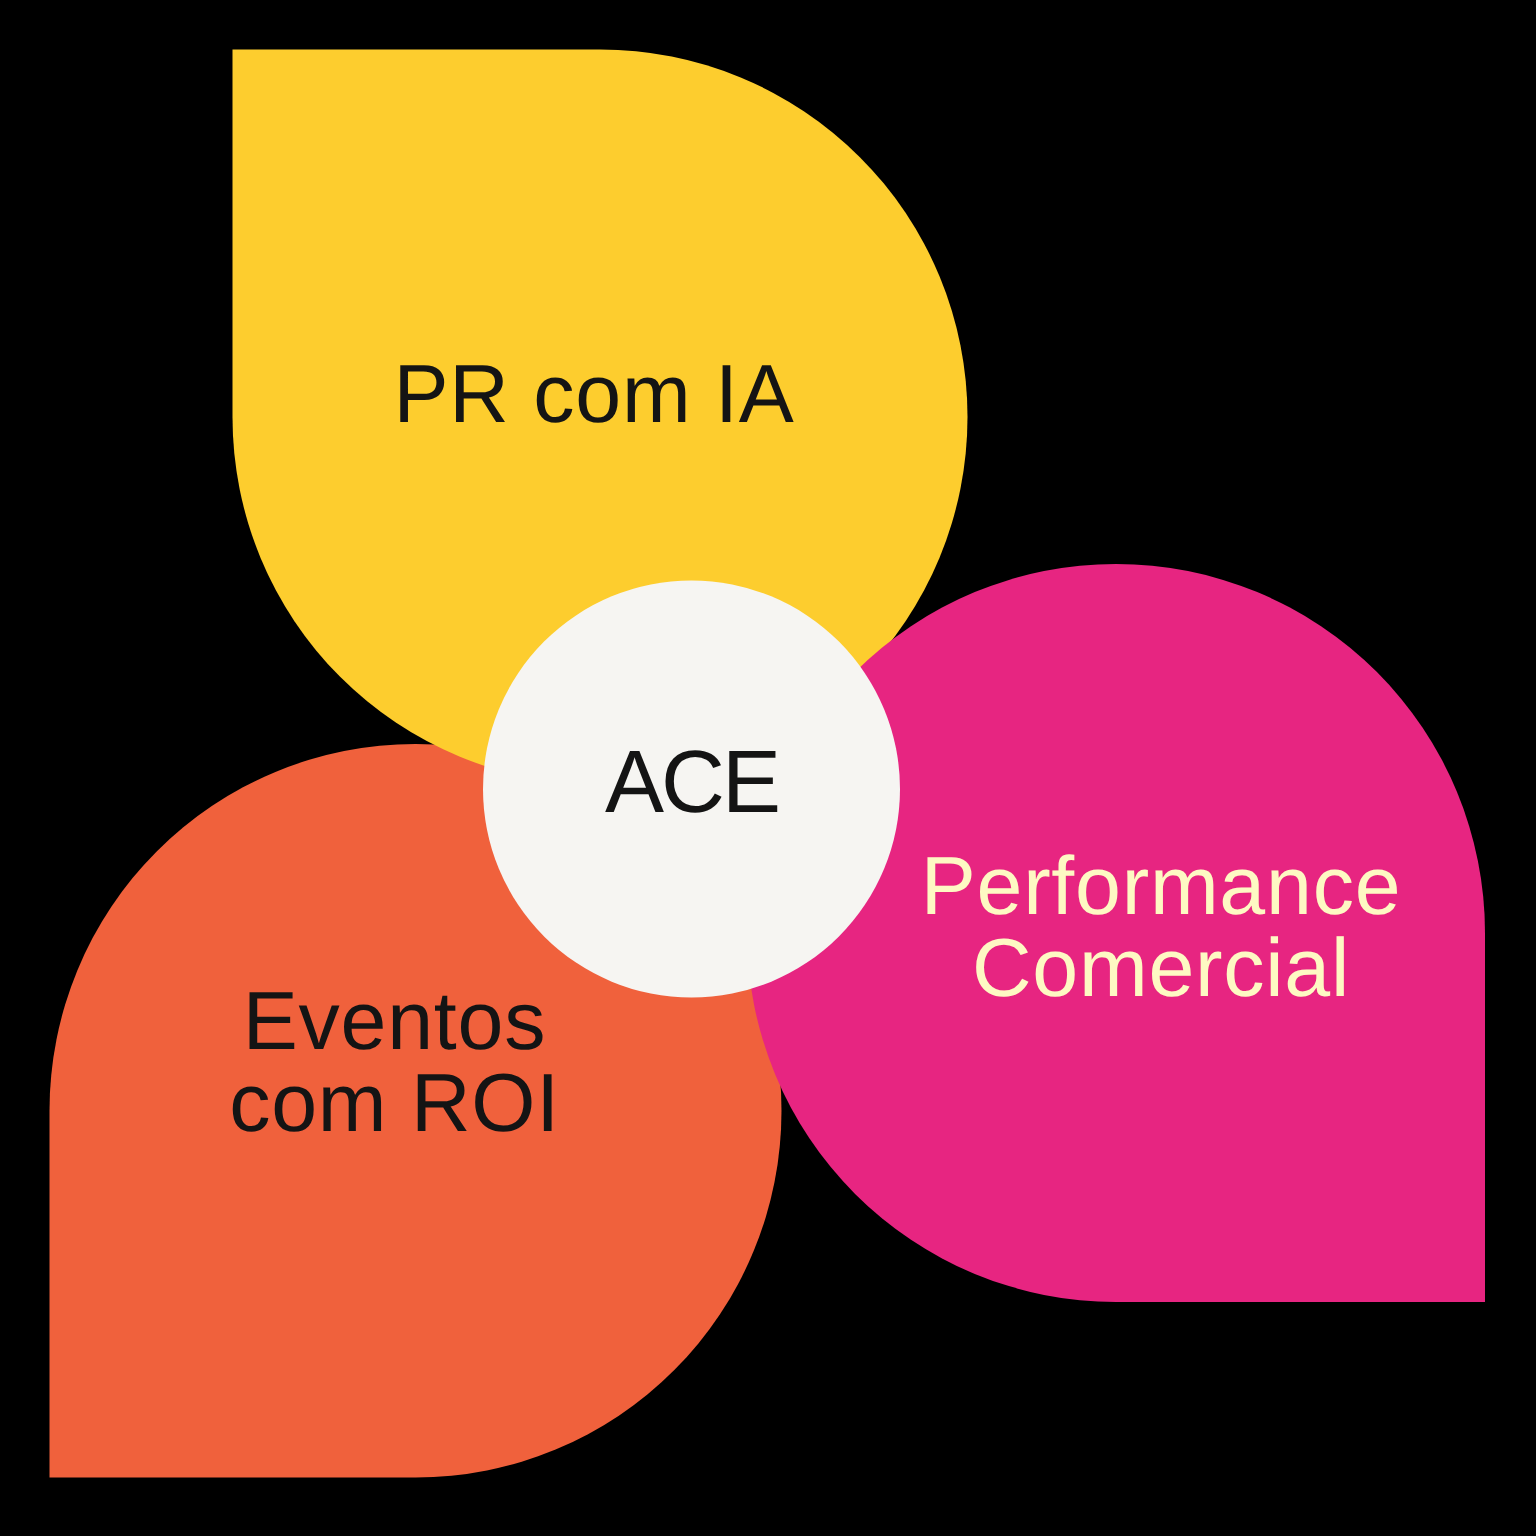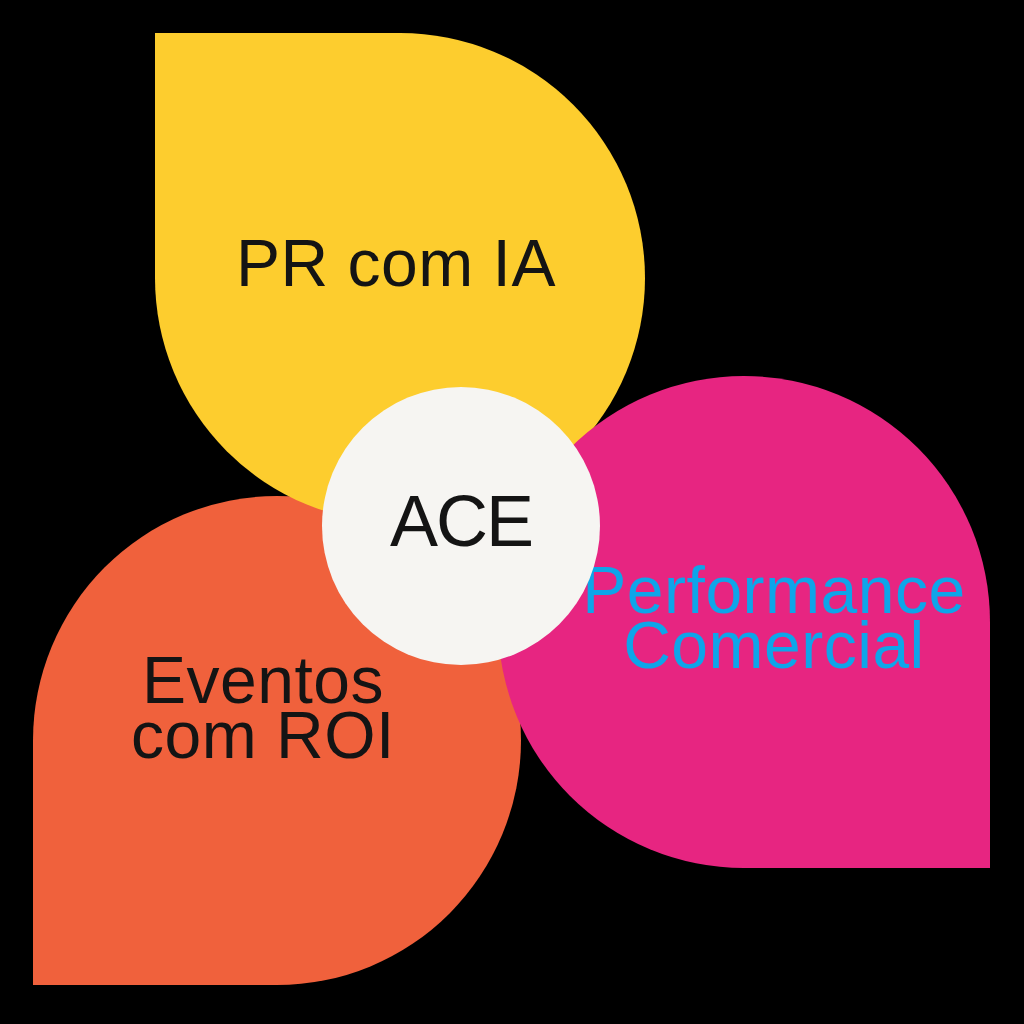--- a/index.html
+++ b/index.html
@@ -33,60 +33,60 @@
     left: 498px; top: 376px;
     width: 492px; height: 492px;
     border-radius: 50% 50% 0 50%;
     z-index: 3;
   }
   .petal-label {
     position: absolute;
     transform: translate(-50%, -50%);
     text-align: center;
     white-space: pre-line;
-    font-size: 66px;
+    font-size: 55px;
     line-height: 55px;
     letter-spacing: 0.5px;
     z-index: 5;
   }
   .label-pr          { left: 396px; top: 263px; }
   .label-eventos     { left: 263px; top: 708px; }
   .label-performance { left: 774px; top: 618px; }
   .center-circle {
     position: absolute;
     left: 322px; top: 387px;
     width: 278px; height: 278px;
     border-radius: 50%;
     z-index: 6;
     display: flex;
     align-items: center;
     justify-content: center;
   }
   .center-label {
-    font-size: 72px;
+    font-size: 59px;
     letter-spacing: -2px;
     margin-top: -10px;
   }
 </style>
 </head>
 <body>
 
 <div class="stage" style="background-color: rgb(0, 0, 0);">
 
   <div class="petal petal-yellow" style="background-color: rgb(253, 205, 46);"></div>
 
   <div class="petal petal-orange" style="background-color: rgb(240, 97, 60);"></div>
 
   <div class="petal petal-pink" style="background-color: rgb(231, 37, 129);"></div>
 
   <div class="petal-label label-pr" style="color: rgb(20, 20, 20);">PR com IA</div>
 
   <div class="petal-label label-eventos" style="color: rgb(20, 20, 20);">Eventos
 com ROI</div>
 
-  <div class="petal-label label-performance" style="color: #0ea5e9;">Performance
+  <div class="petal-label label-performance" style="color: #fef9c3;">Performance
 Comercial</div>
 
   <div class="center-circle" style="background-color: rgb(246, 245, 242);">
     <span class="center-label" style="color: rgb(20, 20, 20);">ACE</span>
   </div>
 
 </div>
 
 </body></html>

